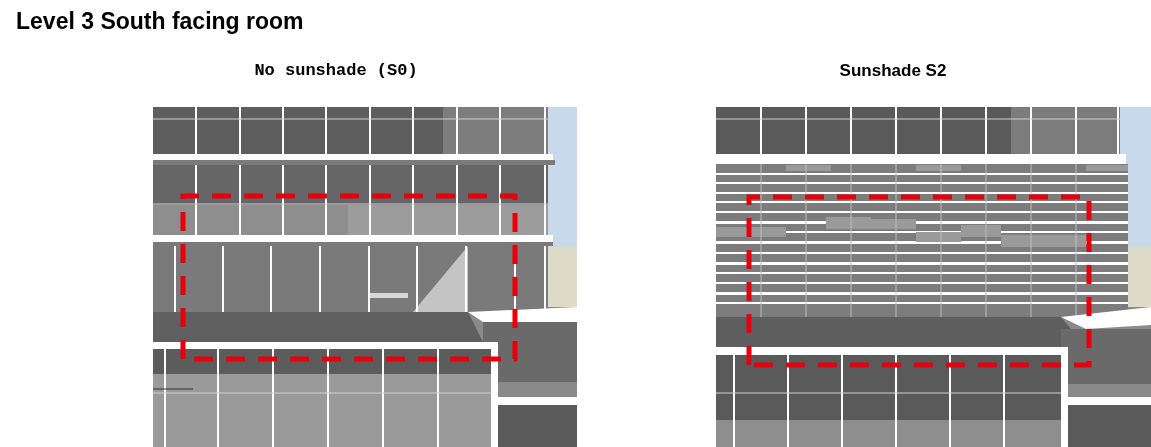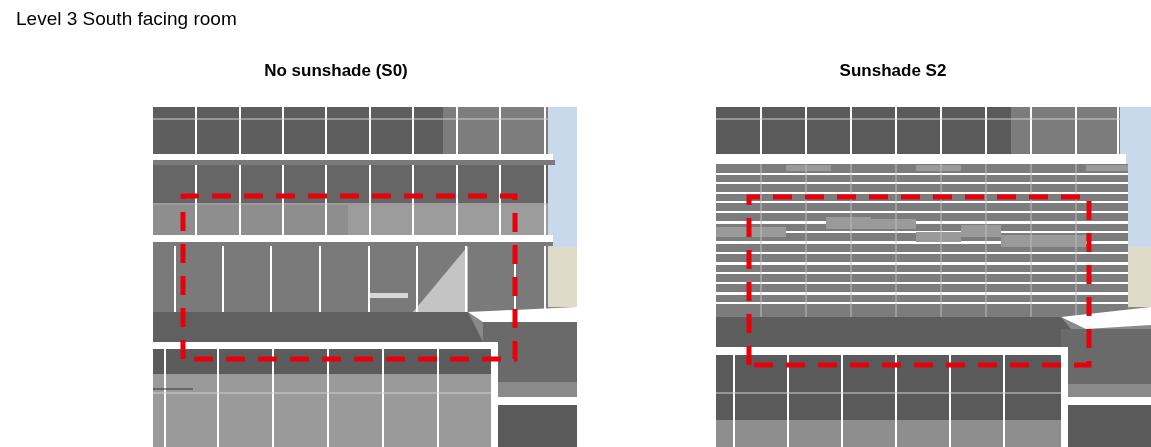--- a/index.html
+++ b/index.html
@@ -1,28 +1,28 @@
 <!DOCTYPE html>
 <html><head>
 <meta charset="utf-8">
 <style>
   html, body { margin: 0; padding: 0; background: #ffffff; }
   body { width: 1151px; height: 447px; position: relative; overflow: hidden;
          font-family: "Liberation Sans", "DejaVu Sans", sans-serif; color: #000; }
-  .page-title { position: absolute; left: 16px; top: 8px; font-size: 19px; font-weight: normal; }
+  .page-title { position: absolute; left: 16px; top: 8px; font-size: 23px; font-weight: bold; }
   .caption { position: absolute; top: 61px; font-size: 17px; font-weight: bold; text-align: center; width: 300px; }
   .panel { position: absolute; top: 107px; height: 340px; overflow: hidden; background: #8a8a8a; }
   .panel svg { display: block; }
 </style>
 </head>
 <body>
 
 <div class="page-title">Level 3 South facing room</div>
 
-<div class="caption" style="left:186px;">No sunshade (S0)</div>
+<div class="caption" style="left:186px;font-family:Liberation Mono, monospace;">No sunshade (S0)</div>
 <div class="caption" style="left:743px;">Sunshade S2</div>
 
 <div class="panel" style="left:153px; width:424px;" title="Building facade render without sunshade, level 3 south facing room highlighted with red dashed outline">
   <svg width="424" height="340" viewBox="0 0 424 340">
 
     <rect x="393" y="0" width="31" height="140" fill="#c9d9ec"></rect>
     <rect x="393" y="140" width="31" height="60" fill="#dedbc9"></rect>
 
     <rect x="0" y="0" width="395" height="47" fill="#5e5e5e"></rect>
     <rect x="290" y="0" width="105" height="47" fill="#8a8a8a" opacity="0.7"></rect>

